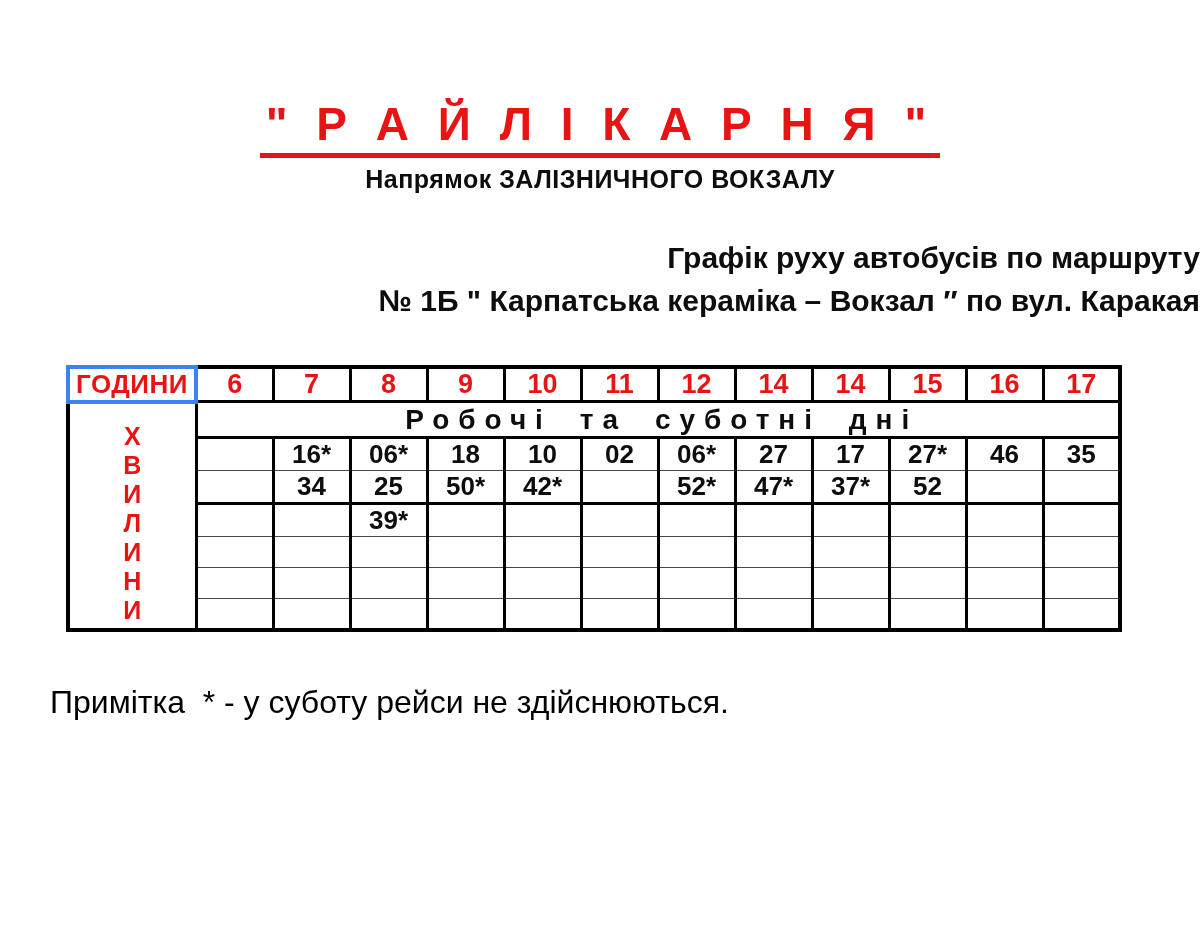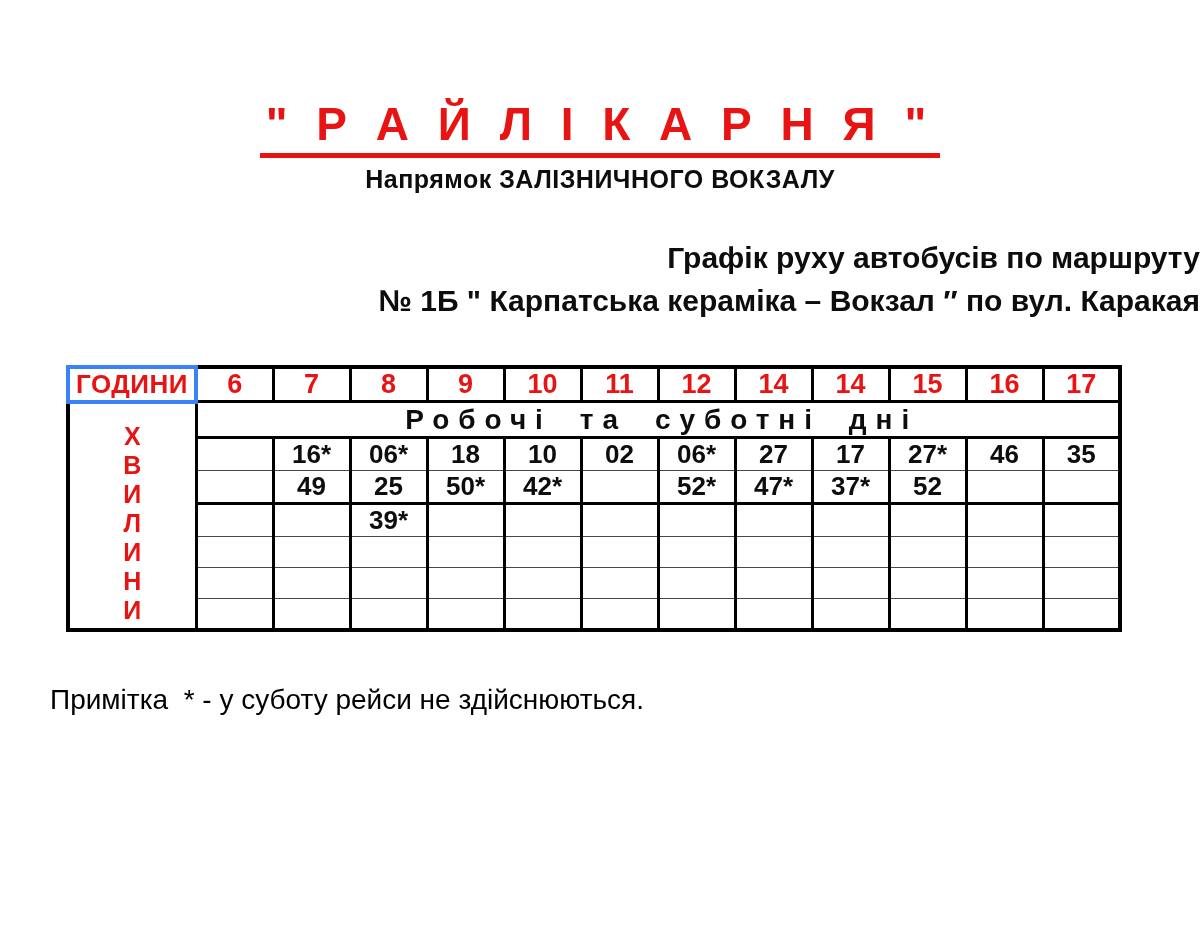--- a/index.html
+++ b/index.html
@@ -36,21 +36,21 @@
     letter-spacing:0.32em; word-spacing:0.4em; height:36px;padding-left:8px;
   }
   .minutes-label { border:3px solid #000; vertical-align:bottom; padding-bottom:3px; }
   .v-letter { color:var(--red); font-weight:bold; font-size:25px; line-height:29px; text-align:center; }
   .min-cell {
     border-left:3px solid #000; border-right:3px solid #000;
     font-weight:bold; font-size:26px; height:31px;
   }
   .mrow-0 .min-cell, .mrow-2 .min-cell, .mrow-3 .min-cell, .mrow-4 .min-cell { border-bottom:1px solid #474747; }
   .mrow-1 .min-cell { border-bottom:3px solid #000; }
-  .note { margin:52px 0 0 50px; font-size:28px; white-space:pre; color:#000; }
+  .note { margin:52px 0 0 50px; font-size:32px; white-space:pre; color:#000; }
 </style>
 </head>
 <body>
 
 <div class="page">
 
   <div class="title-wrap">
     <div class="main-title">" Р А Й Л І К А Р Н Я "</div>
   </div>
   <div class="subtitle">Напрямок ЗАЛІЗНИЧНОГО ВОКЗАЛУ</div>
@@ -113,21 +113,21 @@
           <td class="min-cell">02</td>
           <td class="min-cell">06*</td>
           <td class="min-cell">27</td>
           <td class="min-cell">17</td>
           <td class="min-cell">27*</td>
           <td class="min-cell">46</td>
           <td class="min-cell">35</td>
         </tr>
         <tr class="minutes-row mrow-1">
           <td class="min-cell"></td>
-          <td class="min-cell">49</td>
+          <td class="min-cell">34</td>
           <td class="min-cell">25</td>
           <td class="min-cell">50*</td>
           <td class="min-cell">42*</td>
           <td class="min-cell"></td>
           <td class="min-cell">52*</td>
           <td class="min-cell">47*</td>
           <td class="min-cell">37*</td>
           <td class="min-cell">52</td>
           <td class="min-cell"></td>
           <td class="min-cell"></td>

